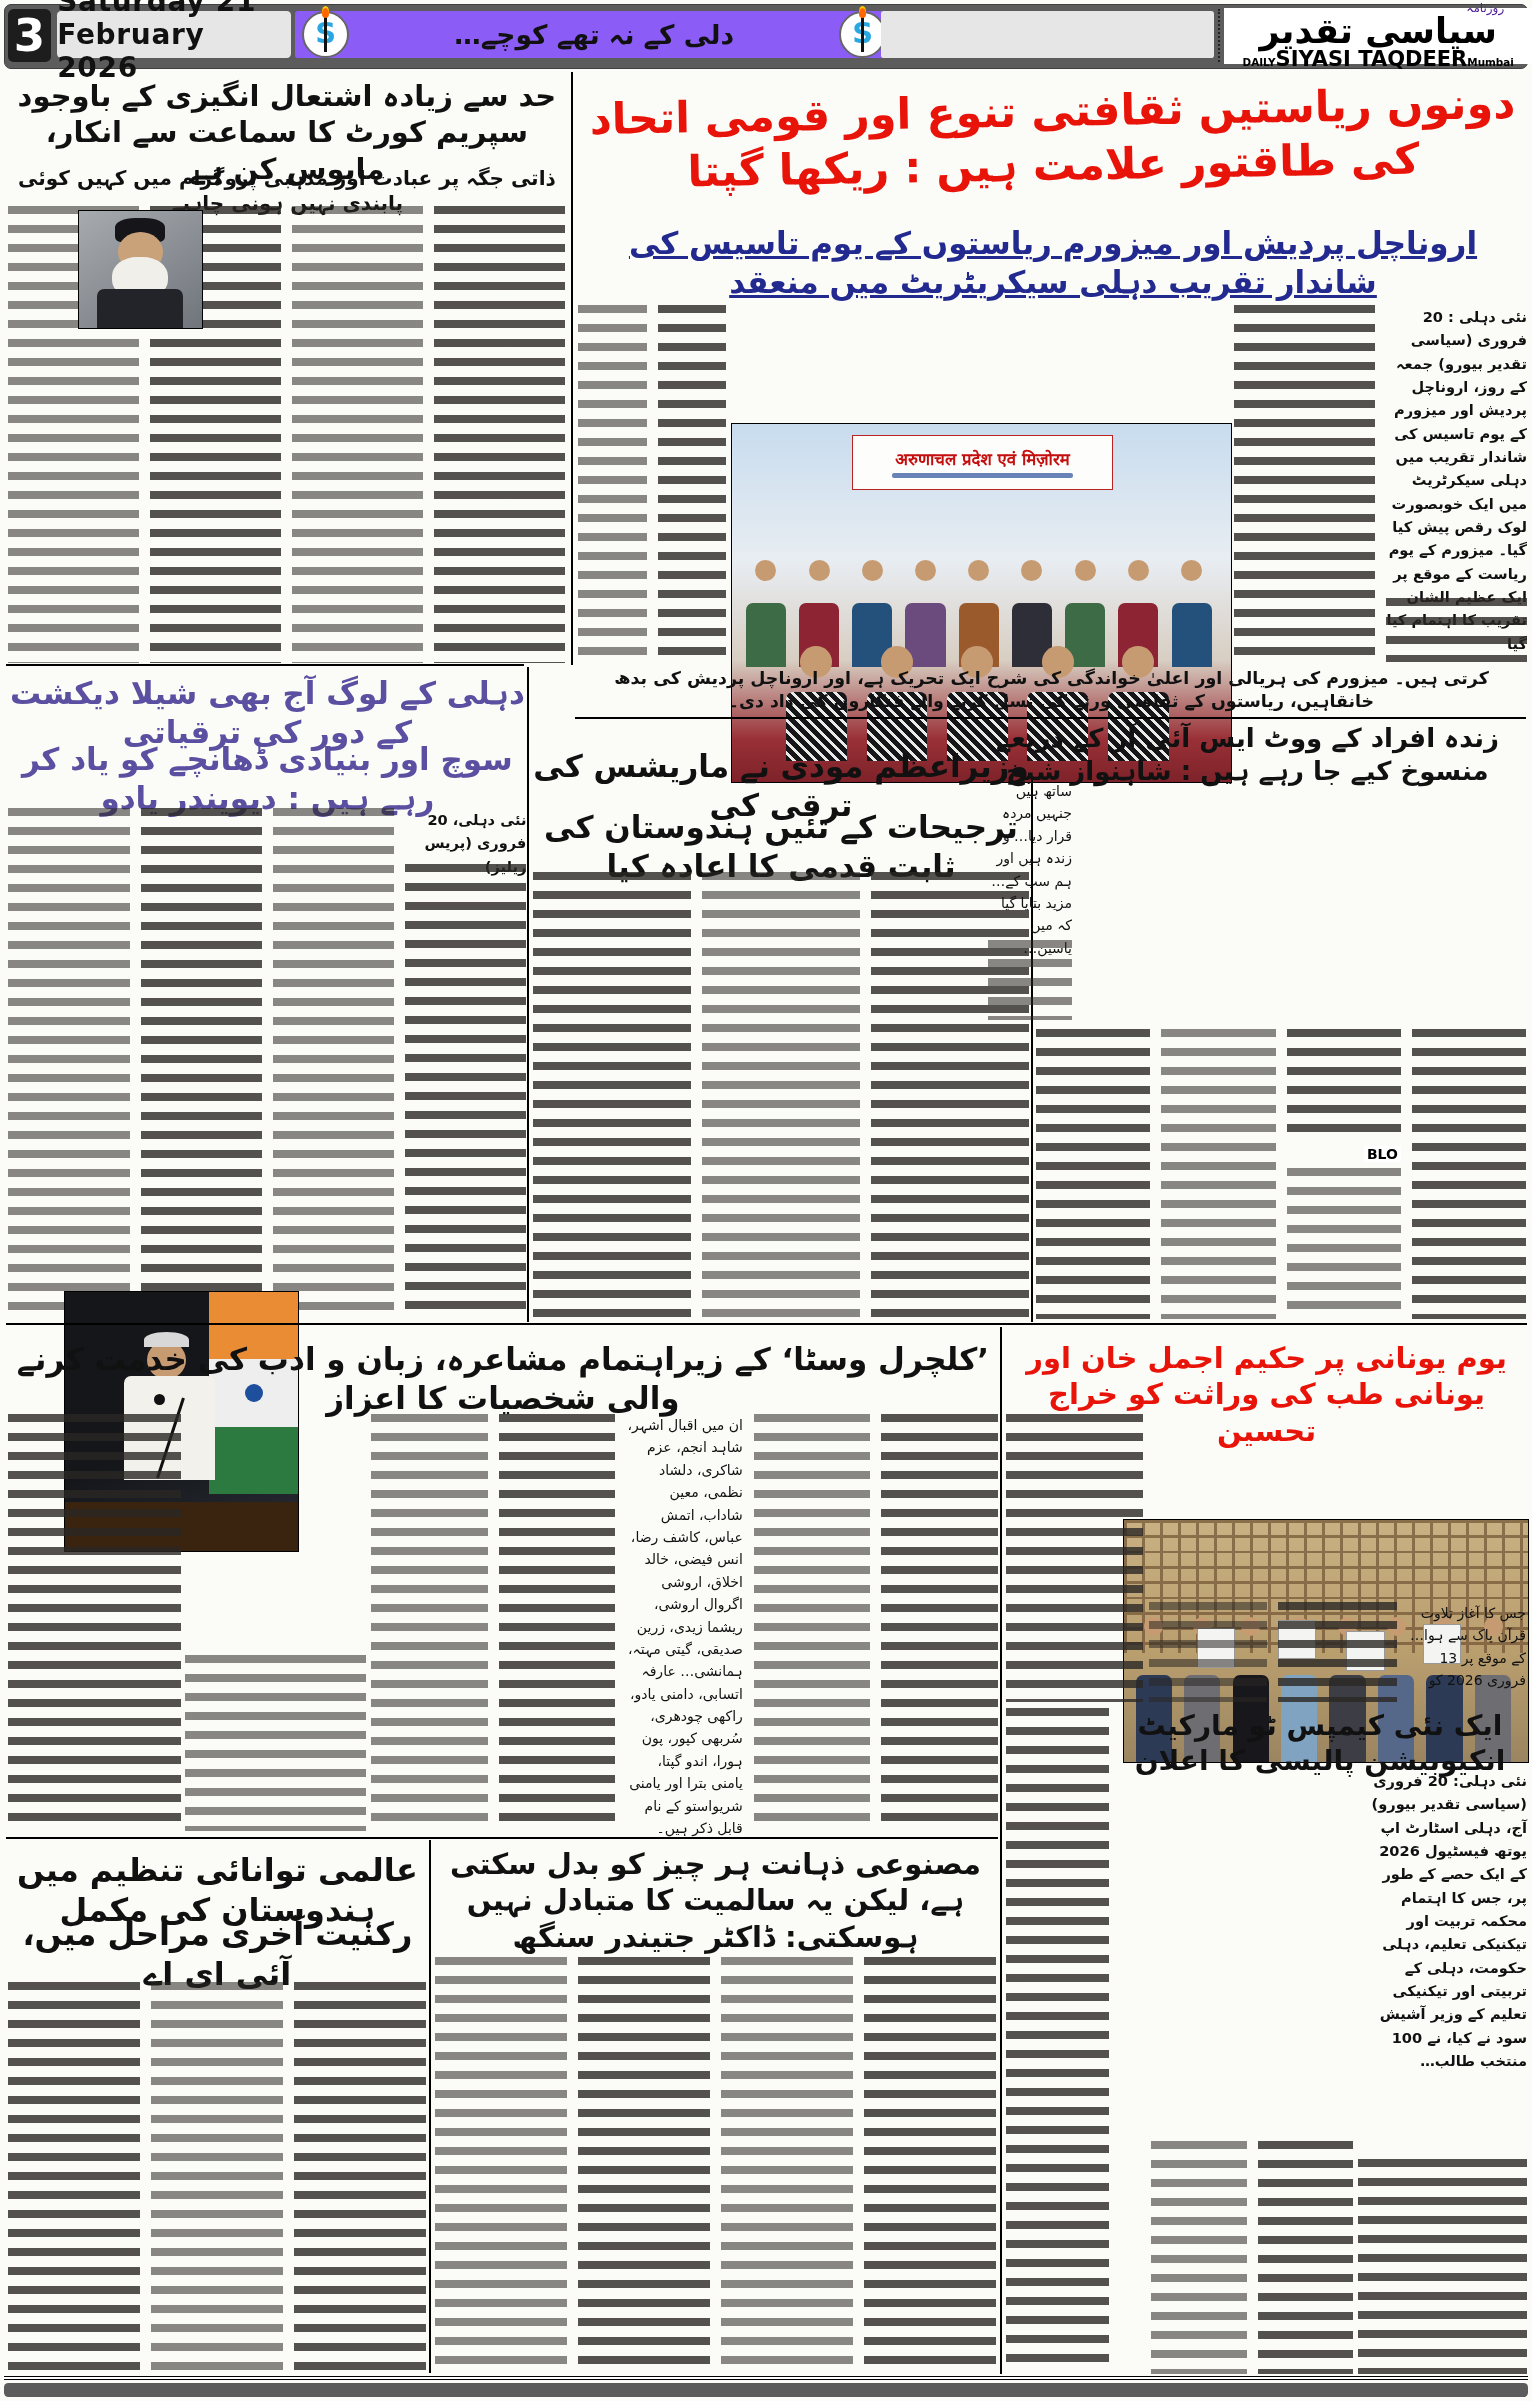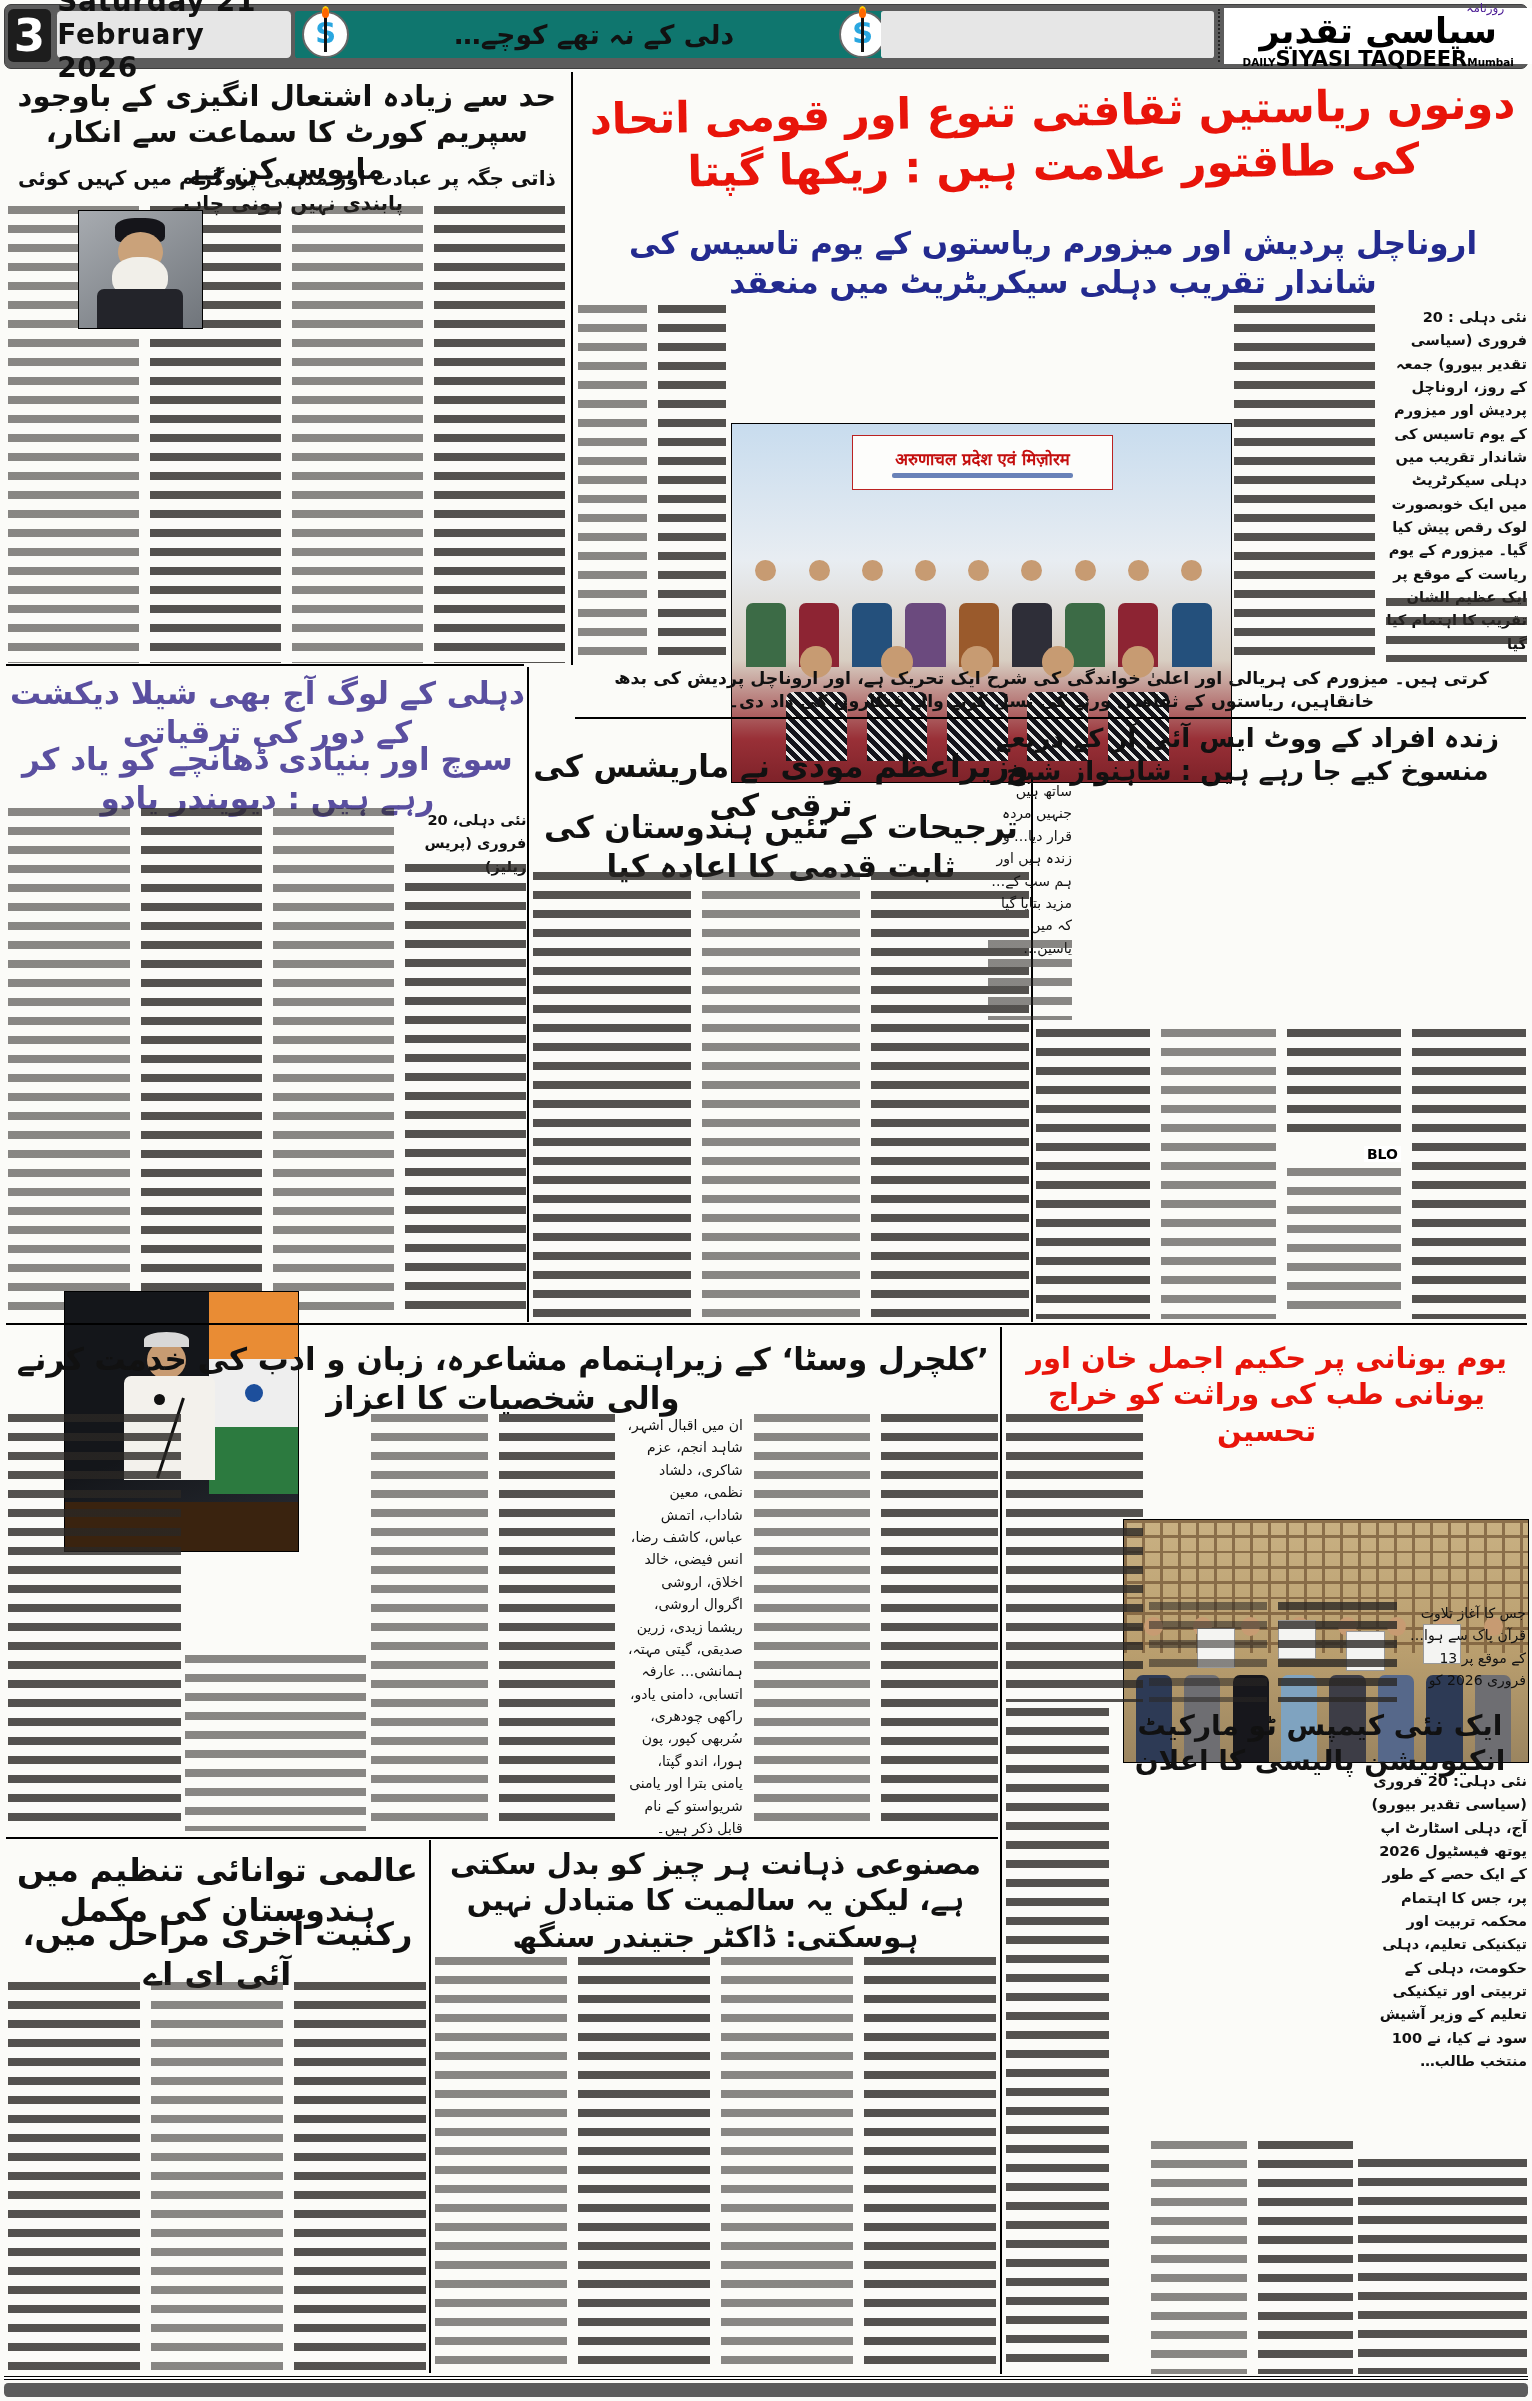--- a/index.html
+++ b/index.html
@@ -5,40 +5,40 @@
   html,body{margin:0;padding:0;background:#888;}
   .page{position:relative;width:1532px;height:2401px;background:#fbfbf8;margin:0 auto;
         font-family:"DejaVu Sans",sans-serif;overflow:hidden;}
   .abs{position:absolute;}
   
   .hdrbar{background:#5c5c5c;border-radius:7px;border:1.4px solid #3f3f3f;}
   .numbox{background:#1d1d1d;border-radius:5.6px;color:#fff;font-weight:bold;
           display:flex;align-items:center;justify-content:center;font-size:45px;}
   .datebox{background:#e6e6e6;border-radius:4.2px;display:flex;align-items:center;justify-content:center;
            font-weight:800;font-size:28px;color:#111;letter-spacing:0.7px;}
-  .sloganbox{background:#0f766e;border-radius:2.8px;display:flex;align-items:center;justify-content:space-between;padding:0 7px;}
+  .sloganbox{background:#8b5cf6;border-radius:2.8px;display:flex;align-items:center;justify-content:space-between;padding:0 7px;}
   .slogan{font-size:26.5px;font-weight:bold;direction:rtl;color:#111;flex:1;text-align:center;}
   .grayfill{background:#e6e6e6;border-radius:2.8px;}
   .dotsep{border-left:2.8px dotted #222;}
   .masthead{background:#fff;display:flex;flex-direction:column;align-items:center;justify-content:center;line-height:1;}
   .mh-top{font-size:12px;direction:rtl;color:#4c1d95;align-self:flex-end;margin-right:28px;}
   .mh-main{font-size:35px;font-weight:bold;direction:rtl;color:#000;}
   .mh-en{font-size:10.4px;font-weight:bold;color:#000;letter-spacing:0;}
   .mh-en b{font-size:21px;}
   .slogo{width:43px;height:43px;border-radius:50%;background:#fff;border:2.1px solid #666;position:relative;flex:0 0 auto;}
   .slogo .s{position:absolute;left:0;right:0;top:2.8px;text-align:center;font-size:29px;font-weight:bold;color:#2aa7e0;}
   .slogo .pen{position:absolute;left:19.5px;top:2.8px;width:3.5px;height:36px;background:#111;}
   .slogo .flame{position:absolute;left:17.4px;top:-5.6px;width:7px;height:9.8px;border-radius:50% 50% 50% 50%/60% 60% 40% 40%;background:#f60;box-shadow:0 -2.1px 0 #fc0;}
   
   .vrule{background:#000;width:2.1px;}
   .hrule{background:#000;height:2.1px;}
   
   .hl{direction:rtl;text-align:center;font-weight:bold;color:#111;line-height:1.25;}
   .hl.red{color:#e8140a;}
-  .hl.blue{color:#232a8f;}
+  .hl.blue{color:#232a8f;text-decoration:underline;}
   .hl.purple{color:#5a4fa0;}
   .hl.sub{font-weight:800;}
   
   .cols{display:flex;direction:rtl;gap:11px;}
   .cols .c{flex:1;position:relative;}
   .greek{background-image:repeating-linear-gradient(to bottom,#2a2724 0px,#2a2724 7.7px,rgba(0,0,0,0) 7.7px,rgba(0,0,0,0) 19px);opacity:.8;}
   .greek.lt{opacity:.55;}
   .lead{font-size:14.6px;line-height:1.6;direction:rtl;text-align:right;color:#111;font-weight:600;}
   .snip{font-size:14px;line-height:1.6;direction:rtl;text-align:right;color:#111;}
   .cap{direction:rtl;text-align:center;font-weight:bold;font-size:17.4px;color:#111;line-height:1.3;}

